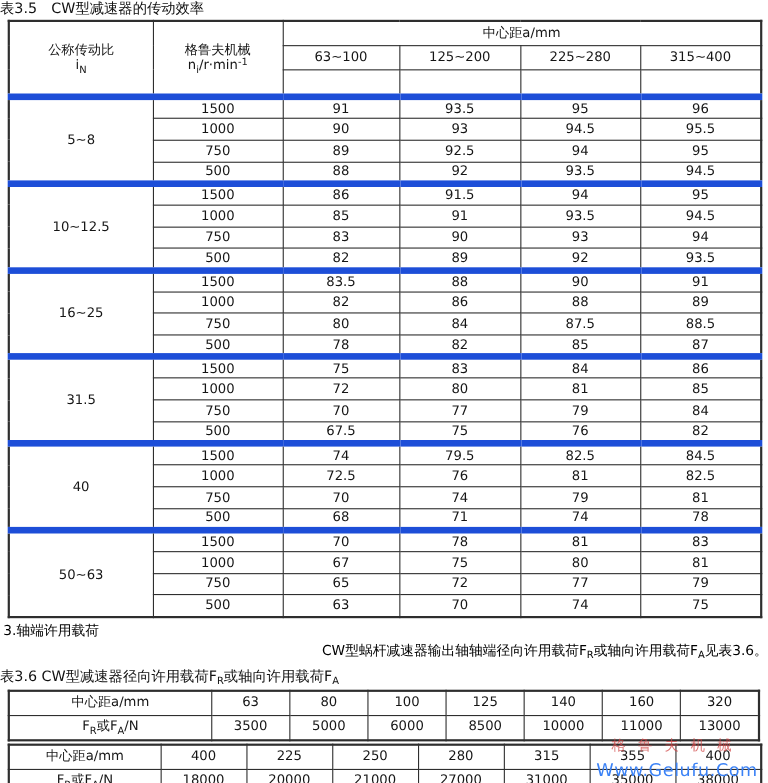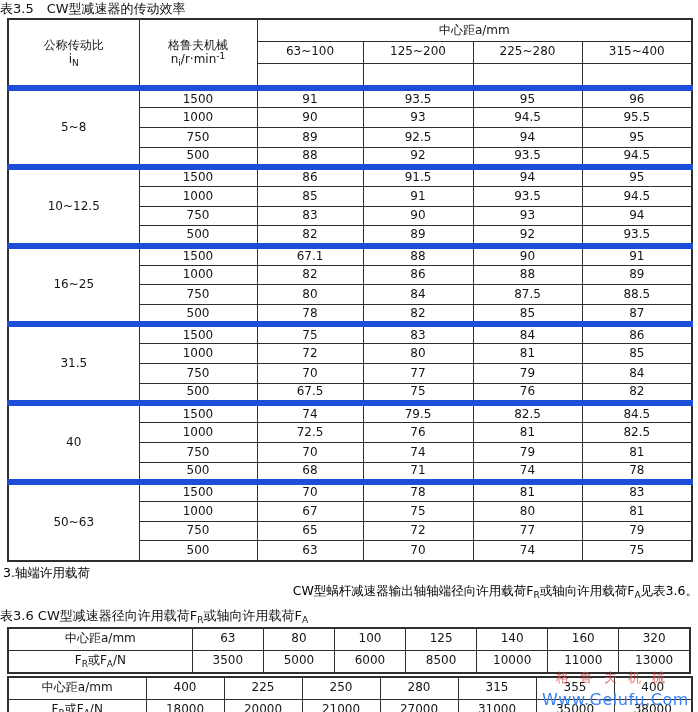--- a/index.html
+++ b/index.html
@@ -142,21 +142,21 @@
       <td>500</td>
       <td>82</td>
       <td>89</td>
       <td>92</td>
       <td>93.5</td>
     </tr>
 
     <tr class="gs">
       <td rowspan="4">16~25</td>
       <td>1500</td>
-      <td>67.1</td>
+      <td>83.5</td>
       <td>88</td>
       <td>90</td>
       <td>91</td>
     </tr>
     <tr>
       <td>1000</td>
       <td>82</td>
       <td>86</td>
       <td>88</td>
       <td>89</td>

